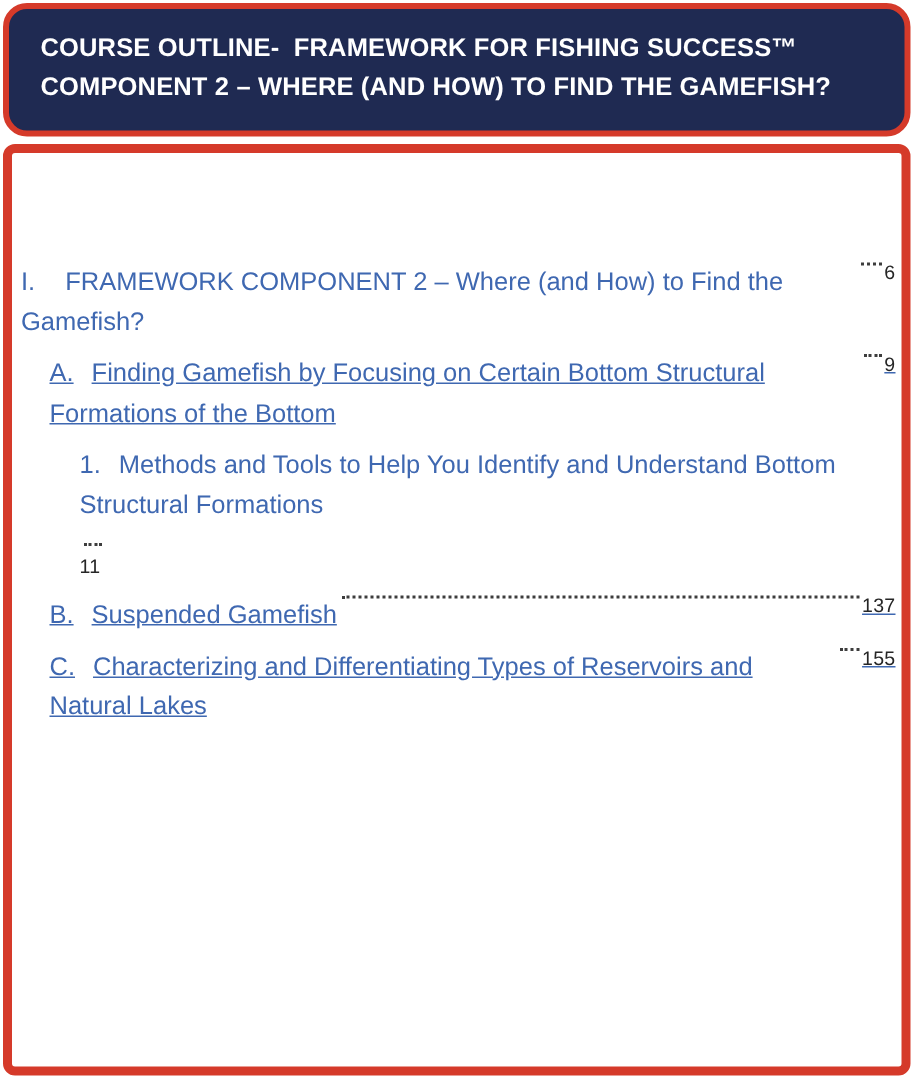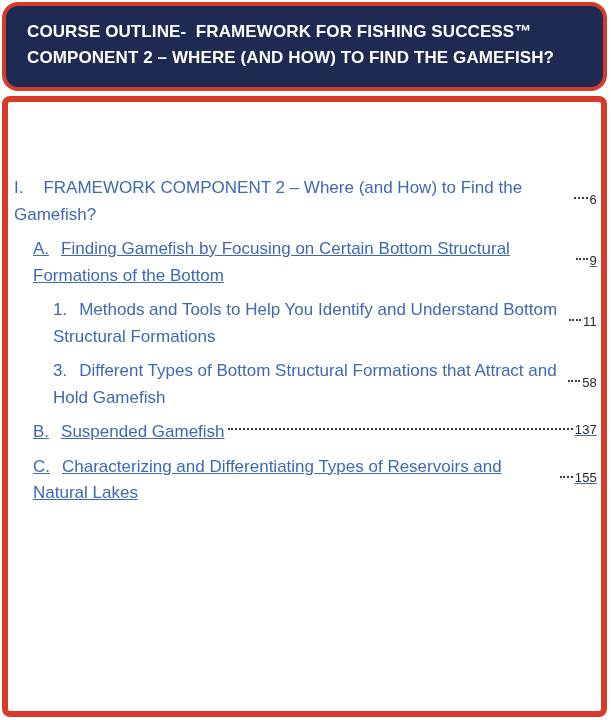--- a/index.html
+++ b/index.html
@@ -49,30 +49,30 @@
     font-size: 15px;
     line-height: 26px;
     letter-spacing: -0.1px;
     margin: 0 0 5px 2px;
     white-space: pre-wrap;
   }
 
   
   .toc-row {
     display: flex;
-    align-items: center;
+    align-items: flex-start;
     margin: 8px 0;
     color: #3f68b1;
     font-size: 17px;
     line-height: 26.5px;
     cursor: pointer;
   }
   .toc-row.lvl1 { padding-left: 2px;  }
   .toc-row.lvl2 { padding-left: 21px; text-decoration: underline; }
-  .toc-row.lvl3 { padding-left: 41px; }
+  .toc-row.lvl3 { padding-left: 41px; flex-direction: column; }
   .toc-text  { flex: 0 1 auto; }
   .toc-label { margin-right: 12px; }
   .lvl1 .toc-label { margin-right: 20px; }
   .toc-leader {
     flex: 1 1 14px;
     min-width: 12px;
     border-bottom: 2px dotted #3d3d3d;
     margin: 0 2px 7px 3px;
   }
   .toc-page {
@@ -106,25 +106,20 @@
         <div class="toc-row lvl2">
     <span class="toc-text"><span class="toc-label">A.</span><span class="toc-title">Finding Gamefish by Focusing on Certain Bottom Structural Formations of the Bottom</span></span>
     <span class="toc-leader"></span>
     <span class="toc-page">9</span>
   </div>
         <div class="toc-row lvl3">
     <span class="toc-text"><span class="toc-label">1.</span><span class="toc-title">Methods and Tools to Help You Identify and Understand Bottom Structural Formations</span></span>
     <span class="toc-leader"></span>
     <span class="toc-page">11</span>
   </div>
-        <div class="toc-row lvl3">
-    <span class="toc-text"><span class="toc-label">3.</span><span class="toc-title">Different Types of Bottom Structural Formations that Attract and Hold Gamefish</span></span>
-    <span class="toc-leader"></span>
-    <span class="toc-page">58</span>
-  </div>
         <div class="toc-row lvl2">
     <span class="toc-text"><span class="toc-label">B.</span><span class="toc-title">Suspended Gamefish</span></span>
     <span class="toc-leader"></span>
     <span class="toc-page">137</span>
   </div>
         <div class="toc-row lvl2">
     <span class="toc-text"><span class="toc-label">C.</span><span class="toc-title">Characterizing and Differentiating Types of Reservoirs and Natural Lakes</span></span>
     <span class="toc-leader"></span>
     <span class="toc-page">155</span>
   </div>

